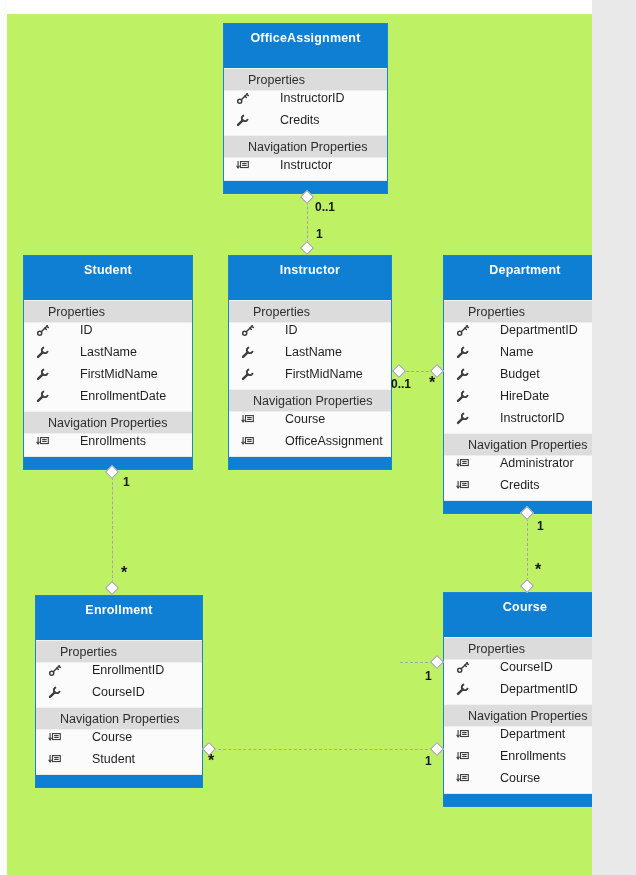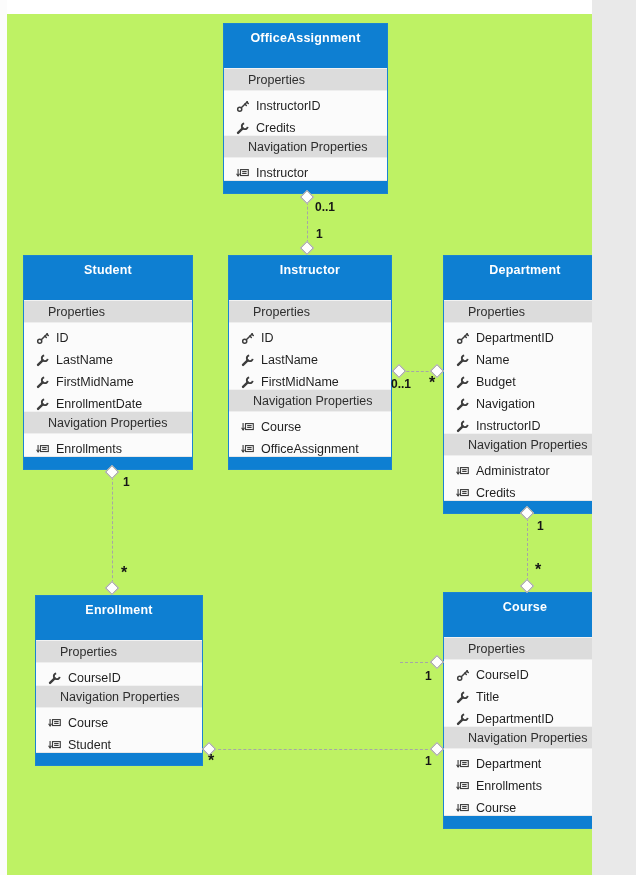--- a/index.html
+++ b/index.html
@@ -24,21 +24,21 @@
     padding-top:7px;text-align:center;
     color:#ffffff;font-weight:bold;font-size:12.5px;
     letter-spacing:.2px;
   }
   .sec-bar{
     height:21px;background:#dcdcdc;
     border-top:1px solid #f2f2f2;border-bottom:1px solid #eeeeee;
     display:flex;align-items:center;padding-left:24px;
   }
   .sec-label{color:#2e2e2e;font-size:12.5px;}
-  .row{height:22px;display:flex;align-items:flex-end;padding-left:12px;}
+  .row{height:22px;display:flex;align-items:flex-start;padding-left:12px;gap:24px;}
   .ico{width:16px;height:14px;display:flex;align-items:center;flex:0 0 16px;margin-right:4px;}
   .txt{white-space:nowrap;}
   .ent-footer{height:12px;background:#0e7fd2;border-top:1px solid #e8e8e8;}
 
   .line-h{position:absolute;height:0;border-top:1px dashed #a6a6a6;}
   .line-v{position:absolute;width:0;border-left:1px dashed #a6a6a6;}
   .diamond{
     position:absolute;width:8px;height:8px;background:#ffffff;
     border:1px solid #9a9a9a;
     transform:translate(-50%,-50%) rotate(45deg);
@@ -275,21 +275,21 @@
         </div>
         <div class="txt">Budget</div>
       </div>
       <div class="row">
         <div class="ico">
           <svg width="13" height="13" viewBox="0 0 14 14">
             <path d="M12.6 5.2 A3.2 3.2 0 1 1 8.8 1.4" fill="none" stroke="#3d3d3d" stroke-width="2"></path>
             <path d="M2.2 11.8 L7.2 6.8" stroke="#3d3d3d" stroke-width="2.6" stroke-linecap="round" fill="none"></path>
           </svg>
         </div>
-        <div class="txt">Navigation</div>
+        <div class="txt">HireDate</div>
       </div>
       <div class="row">
         <div class="ico">
           <svg width="13" height="13" viewBox="0 0 14 14">
             <path d="M12.6 5.2 A3.2 3.2 0 1 1 8.8 1.4" fill="none" stroke="#3d3d3d" stroke-width="2"></path>
             <path d="M2.2 11.8 L7.2 6.8" stroke="#3d3d3d" stroke-width="2.6" stroke-linecap="round" fill="none"></path>
           </svg>
         </div>
         <div class="txt">InstructorID</div>
       </div>
@@ -327,20 +327,33 @@
     <div class="entity" style="left: 35px; top: 595px; width: 168px;">
       <div class="ent-header">
         <div class="ent-title">Enrollment</div>
       </div>
       <div class="sec-bar">
         <div class="sec-label">Properties</div>
       </div>
       <div class="row">
         <div class="ico">
           <svg width="13" height="13" viewBox="0 0 14 14">
+            <g fill="none" stroke="#3d3d3d" stroke-width="1.6" stroke-linecap="round">
+              <circle cx="4" cy="10" r="2.2"></circle>
+              <path d="M5.7 8.3 L12.2 1.8"></path>
+              <path d="M9.6 4.4 l1.5 1.5"></path>
+              <path d="M11.7 2.3 l1.5 1.5"></path>
+            </g>
+          </svg>
+        </div>
+        <div class="txt">EnrollmentID</div>
+      </div>
+      <div class="row">
+        <div class="ico">
+          <svg width="13" height="13" viewBox="0 0 14 14">
             <path d="M12.6 5.2 A3.2 3.2 0 1 1 8.8 1.4" fill="none" stroke="#3d3d3d" stroke-width="2"></path>
             <path d="M2.2 11.8 L7.2 6.8" stroke="#3d3d3d" stroke-width="2.6" stroke-linecap="round" fill="none"></path>
           </svg>
         </div>
         <div class="txt">CourseID</div>
       </div>
       <div class="sec-bar">
         <div class="sec-label">Navigation Properties</div>
       </div>
       <div class="row">
@@ -383,29 +396,20 @@
           <svg width="13" height="13" viewBox="0 0 14 14">
             <g fill="none" stroke="#3d3d3d" stroke-width="1.6" stroke-linecap="round">
               <circle cx="4" cy="10" r="2.2"></circle>
               <path d="M5.7 8.3 L12.2 1.8"></path>
               <path d="M9.6 4.4 l1.5 1.5"></path>
               <path d="M11.7 2.3 l1.5 1.5"></path>
             </g>
           </svg>
         </div>
         <div class="txt">CourseID</div>
-      </div>
-      <div class="row">
-        <div class="ico">
-          <svg width="13" height="13" viewBox="0 0 14 14">
-            <path d="M12.6 5.2 A3.2 3.2 0 1 1 8.8 1.4" fill="none" stroke="#3d3d3d" stroke-width="2"></path>
-            <path d="M2.2 11.8 L7.2 6.8" stroke="#3d3d3d" stroke-width="2.6" stroke-linecap="round" fill="none"></path>
-          </svg>
-        </div>
-        <div class="txt">Title</div>
       </div>
       <div class="row">
         <div class="ico">
           <svg width="13" height="13" viewBox="0 0 14 14">
             <path d="M12.6 5.2 A3.2 3.2 0 1 1 8.8 1.4" fill="none" stroke="#3d3d3d" stroke-width="2"></path>
             <path d="M2.2 11.8 L7.2 6.8" stroke="#3d3d3d" stroke-width="2.6" stroke-linecap="round" fill="none"></path>
           </svg>
         </div>
         <div class="txt">DepartmentID</div>
       </div>

